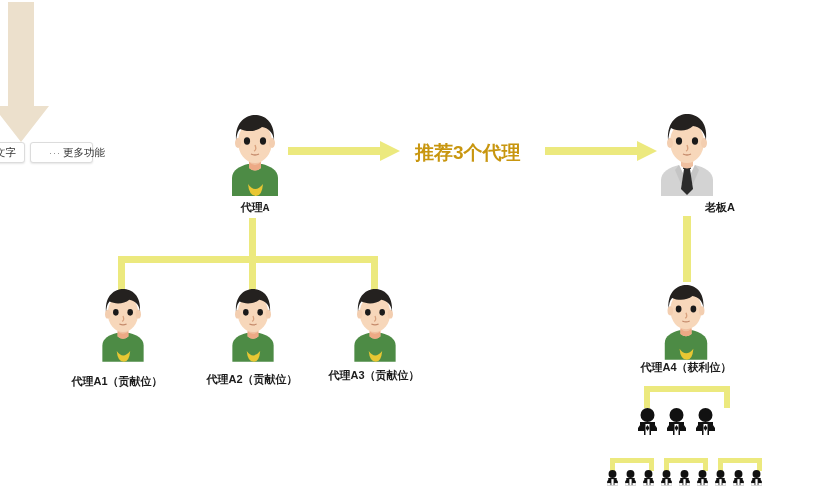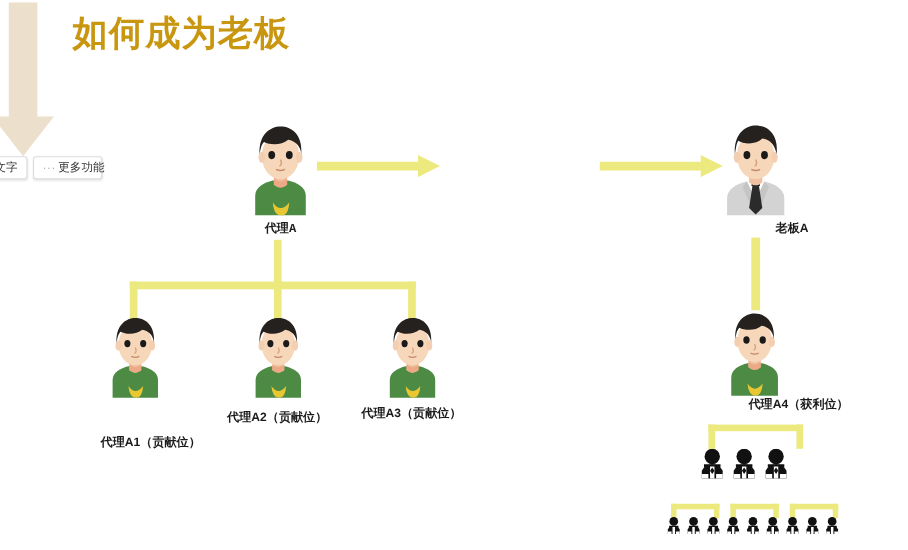--- a/index.html
+++ b/index.html
@@ -24,21 +24,21 @@
     border-radius:3px;
     background:#ffffff;
     color:#333;
     font-size:10.5px;
     line-height:19px;
     text-align:center;
     white-space:nowrap;
     box-shadow:0 1px 2px rgba(0,0,0,.10);
   }
   #chip-text{left:-14px;top:142px;width:39px;}
-  #chip-more{left:30px;top:142px;width:63px;padding-left:8px;}
+  #chip-more{left:30px;top:142px;width:63px;padding-left:18px;}
   #chip-more .dots{color:#888;letter-spacing:1px;font-size:9px;margin-right:2px;}
 
   
   .title{
     position:absolute;left:66px;top:9px;
     font-size:32px;font-weight:bold;
     color:#c8960f;
     letter-spacing:1px;
     white-space:nowrap;
     font-family:"DejaVu Sans","Liberation Sans",sans-serif;
@@ -79,22 +79,22 @@
     </svg>
   </div>
 
   <div class="chip" id="chip-text">
     <span>文字</span>
   </div>
   <div class="chip" id="chip-more">
     <span class="dots">···</span><span>更多功能</span>
   </div>
 
-  <div class="title">如何成为老板</div>
-
+
+  <div class="mid-caption">推荐3个代理</div>
 
   <div style="position:absolute;left:288px;top:141px;">
     <svg width="112" height="20" viewBox="0 0 112 20">
       <path d="M0 6 H92 V0 L112 10 L92 20 V14 H0 Z" fill="#ece97e"></path>
     </svg>
   </div>
 
   <div style="position:absolute;left:545px;top:141px;">
     <svg width="112" height="20" viewBox="0 0 112 20">
       <path d="M0 6 H92 V0 L112 10 L92 20 V14 H0 Z" fill="#ece97e"></path>
@@ -170,21 +170,21 @@
       <ellipse cx="39" cy="30" rx="17" ry="21" fill="#f7d7ba"></ellipse>
       <ellipse cx="22" cy="31" rx="3" ry="5" fill="#f3ceb0"></ellipse>
       <ellipse cx="56" cy="31" rx="3" ry="5" fill="#f3ceb0"></ellipse>
       <path d="M20 28 C19 10 30 3 39 3 C49 3 59 10 58 28 C57 20 52 16 46 15 C40 20 30 20 24 17 C21 20 21 24 20 28 Z" fill="#24211f"></path>
       <ellipse cx="31" cy="29" rx="3.1" ry="3.7" fill="#1a1a1a"></ellipse>
       <ellipse cx="47" cy="29" rx="3.1" ry="3.7" fill="#1a1a1a"></ellipse>
       <path d="M39 33 q2 5 -1 6" stroke="#d9a27e" stroke-width="1.4" fill="none"></path>
       <path d="M35 42 q4 2 8 0" stroke="#c58a6b" stroke-width="1.3" fill="none"></path>
     </svg>
   </div>
-  <div class="plabel" style="left:137px;top:374px;margin-top:20px;">代理A1（贡献位）</div>
+  <div class="plabel" style="left:117px;top:374px;">代理A1（贡献位）</div>
 
   <div class="person" style="left:218px;top:286px;">
     <svg width="70" height="76" viewBox="0 0 78 84">
       <path d="M16 84 V66 C16 58 24 54 32 52 H46 C54 54 62 58 62 66 V84 Z" fill="#4d8b45"></path>
       <path d="M32 72 q7 10 15 0 q-1 12 -7 12 q-7 0 -8 -12 Z" fill="#e8c733"></path>
       <path d="M33 44 h12 v12 q-6 5 -12 0 Z" fill="#f0c0a0"></path>
       <path d="M33 50 q6 6 12 0 v6 q-6 5 -12 0 Z" fill="#eda985"></path>
       <ellipse cx="39" cy="30" rx="17" ry="21" fill="#f7d7ba"></ellipse>
       <ellipse cx="22" cy="31" rx="3" ry="5" fill="#f3ceb0"></ellipse>
       <ellipse cx="56" cy="31" rx="3" ry="5" fill="#f3ceb0"></ellipse>
@@ -226,21 +226,21 @@
       <ellipse cx="39" cy="30" rx="17" ry="21" fill="#f7d7ba"></ellipse>
       <ellipse cx="22" cy="31" rx="3" ry="5" fill="#f3ceb0"></ellipse>
       <ellipse cx="56" cy="31" rx="3" ry="5" fill="#f3ceb0"></ellipse>
       <path d="M20 28 C19 10 30 3 39 3 C49 3 59 10 58 28 C57 20 52 16 46 15 C40 20 30 20 24 17 C21 20 21 24 20 28 Z" fill="#24211f"></path>
       <ellipse cx="31" cy="29" rx="3.1" ry="3.7" fill="#1a1a1a"></ellipse>
       <ellipse cx="47" cy="29" rx="3.1" ry="3.7" fill="#1a1a1a"></ellipse>
       <path d="M39 33 q2 5 -1 6" stroke="#d9a27e" stroke-width="1.4" fill="none"></path>
       <path d="M35 42 q4 2 8 0" stroke="#c58a6b" stroke-width="1.3" fill="none"></path>
     </svg>
   </div>
-  <div class="plabel" style="left:726px;top:360px;text-align:center;">代理A4（获利位）</div>
+  <div class="plabel" style="left:686px;top:360px;text-align:center;">代理A4（获利位）</div>
 
   <div class="conn" style="left:644px;top:386px;width:86px;height:6px;"></div>
   <div class="conn" style="left:644px;top:386px;width:6px;height:22px;"></div>
   <div class="conn" style="left:724px;top:386px;width:6px;height:22px;"></div>
 
   <div class="icon-person" style="left:636px;top:408px;">
     <svg width="23" height="28" viewBox="0 0 23 28">
       <circle cx="11.5" cy="7" r="7" fill="#111"></circle>
       <path d="M4 14 h15 v3 h-15 Z" fill="#111"></path>
       <path d="M2 20 q3 -6 9.5 -6 q6.5 0 9.5 6 v7 h-19 Z" fill="#111"></path>

